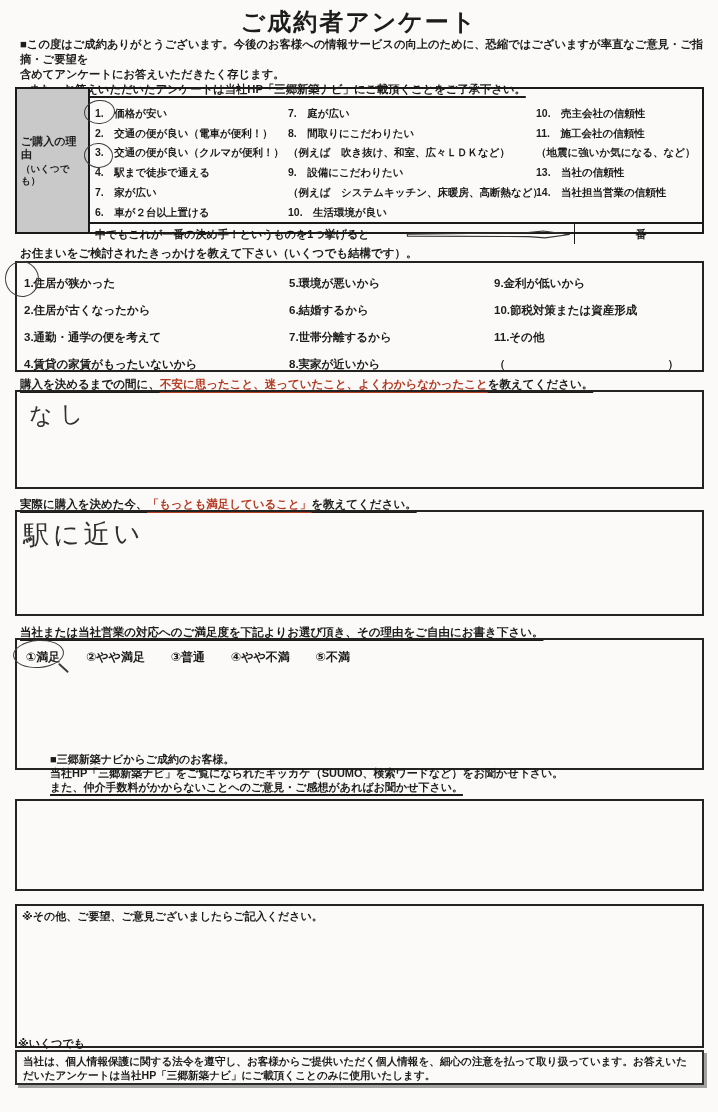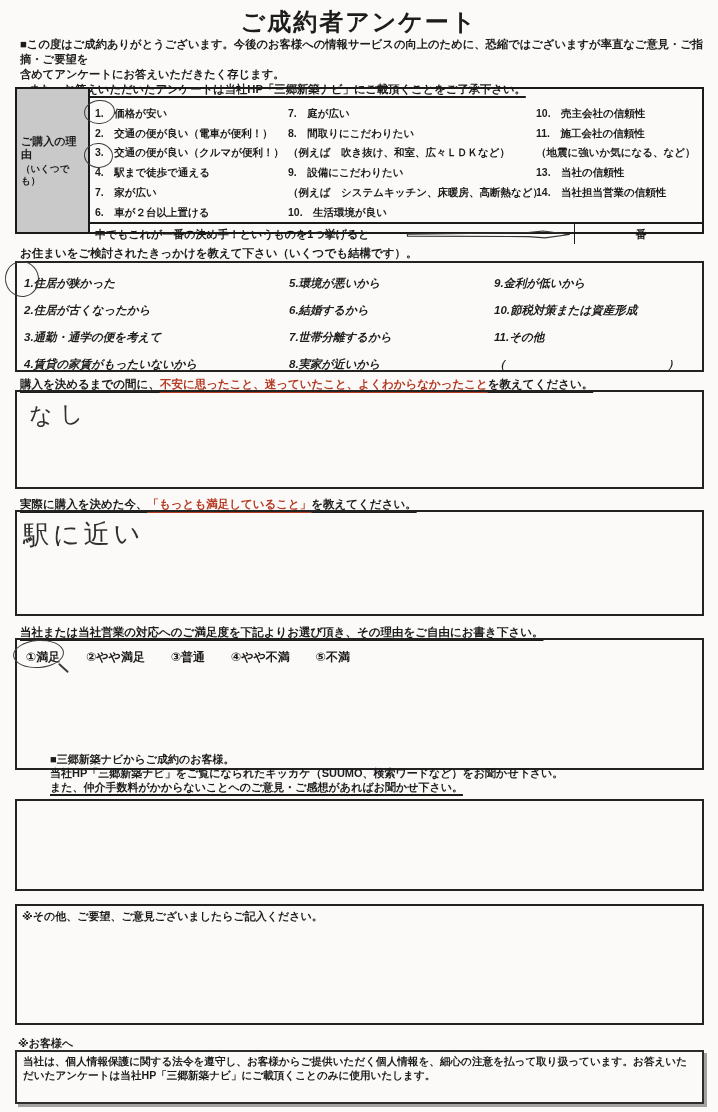--- a/index.html
+++ b/index.html
@@ -177,21 +177,21 @@
           </svg>
         </div>
         <div class="decider-unit-cell">番</div>
       </div>
     </div>
   </div>
   <div class="hw-circle c-reason2"></div>
   <div class="hw-circle c-reason4"></div>
 
   <div class="abs sec-header" style="top:246px;">お住まいをご検討されたきっかけを教えて下さい（いくつでも結構です）。</div>
-  <div class="abs box trigger-box" style="top:261px; height:111px;font-style:italic;">
+  <div class="abs box trigger-box" style="top:261px; height:111px;">
     <div class="tcol">
       <div>1.住居が狭かった</div>
       <div>2.住居が古くなったから</div>
       <div>3.通勤・通学の便を考えて</div>
       <div>4.賃貸の家賃がもったいないから</div>
     </div>
     <div class="tcol">
       <div>5.環境が悪いから</div>
       <div>6.結婚するから</div>
       <div>7.世帯分離するから</div>
@@ -238,22 +238,22 @@
   <div class="hw-circle c-rating"></div>
   <div class="c-rating-tail"></div>
 
   <div class="abs navi-text" style="top:753px;">
     <div>■三郷新築ナビからご成約のお客様。</div>
     <div>当社HP「三郷新築ナビ」をご覧になられたキッカケ（SUUMO、検索ワードなど）をお聞かせ下さい。</div>
     <div class="u">また、仲介手数料がかからないことへのご意見・ご感想があればお聞かせ下さい。</div>
   </div>
   <div class="abs box" style="top:799px; height:92px;"></div>
 
-  <div class="abs box" style="top:904px; height:121px;">
+  <div class="abs box" style="top:904px; height:144px;">
     <div class="other-label">※その他、ご要望、ご意見ございましたらご記入ください。</div>
   </div>
 
-  <div class="abs footer-heading u" style="top:1036px;">※お客様へ</div>
-  <div class="abs box footer-box" style="top:1050px; height:54px;">
+  <div class="abs footer-heading u" style="top:1036px;">※いくつでも</div>
+  <div class="abs box footer-box" style="top:1050px; height:35px;">
     <span>当社は、個人情報保護に関する法令を遵守し、お客様からご提供いただく個人情報を、細心の注意を払って取り扱っています。お答えいただいたアンケートは当社HP「三郷新築ナビ」にご載頂くことのみに使用いたします。</span>
   </div>
 
 </div>
 
 </body></html>

